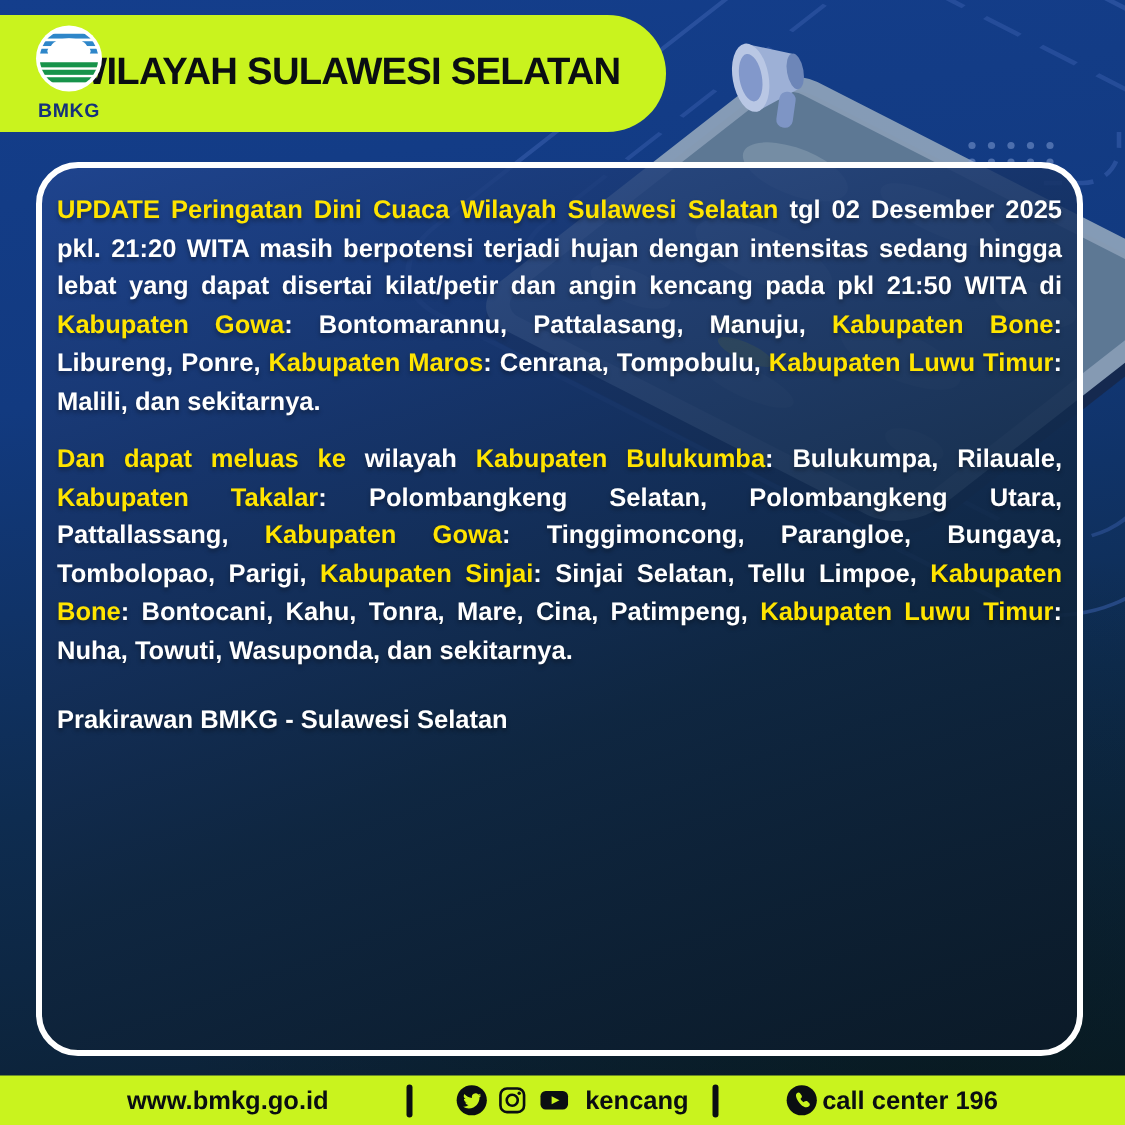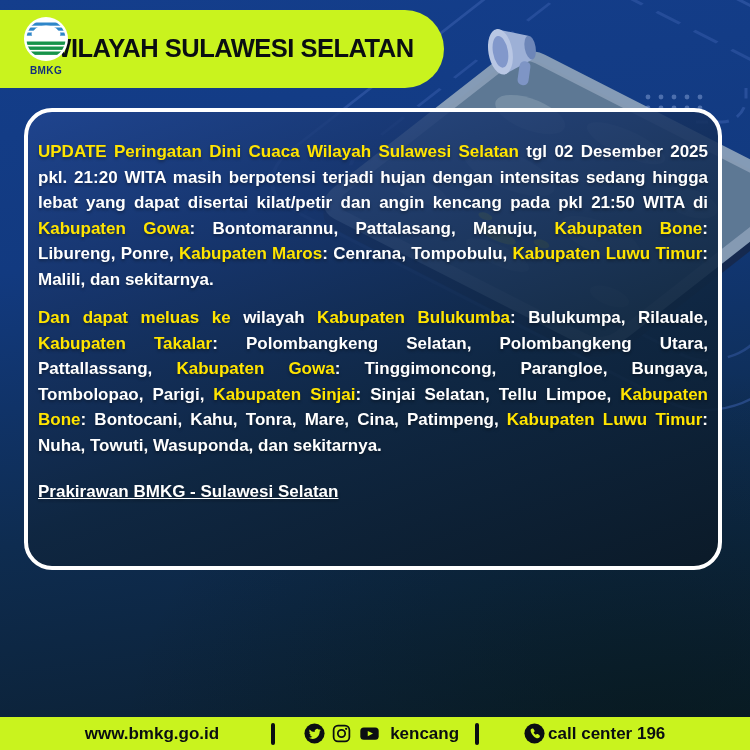--- a/index.html
+++ b/index.html
@@ -26,35 +26,35 @@
   .banner{
     position:absolute;left:0;top:10px;width:444px;height:78px;z-index:3;
     background:var(--accent-green,#c9f31e);
     border-radius:0 39px 39px 0;
     display:flex;flex-direction:column;align-items:center;justify-content:center;
   }
   .banner .titles{width:100%;text-align:center;}
   .t1{font-size:23px;font-weight:bold;color:var(--title-black,#0a0e12);letter-spacing:-0.3px;line-height:1.2;}
   .t2{font-size:25.5px;font-weight:bold;color:var(--title-black,#0a0e12);letter-spacing:-0.5px;line-height:1.15;padding-left:17px;}
   .logo{position:absolute;left:21px;top:6px;width:50px;text-align:center;}
-  .logo-label{font-size:10px;font-weight:bold;color:#14317c;letter-spacing:0.4px;margin-top:-1px;}
+  .logo-label{font-size:13px;font-weight:bold;color:#14317c;letter-spacing:0.4px;margin-top:-1px;}
   
   .card{
-    position:absolute;left:24px;top:108px;width:698px;height:462px;z-index:2;
+    position:absolute;left:24px;top:108px;width:698px;height:596px;z-index:2;
     border:4px solid #fff;border-radius:28px;
     background:linear-gradient(160deg,rgba(34,70,144,0.78) 0%,rgba(23,52,105,0.85) 28%,rgba(15,38,64,0.91) 60%,rgba(11,26,40,0.95) 100%);
-    padding:27px 10px;
+    padding:15px 10px;
   }
   .card p{
     font-size:17px;font-weight:bold;line-height:25.5px;
     text-align:justify;color:var(--text-white,#fff);
     text-shadow:0 2px 3px rgba(0,0,0,0.35);
     margin:0 0 13px;
   }
-  .card p.sign{margin-top:21px;margin-bottom:16px;text-decoration:underline;}
+  .card p.sign{margin-top:21px;margin-bottom:16px;}
   .seg-yellow{color:var(--highlight-yellow,#ffe400);}
   .seg-white{color:var(--text-white,#ffffff);}
   
   .footer{
     position:absolute;left:0;bottom:0;width:750px;height:33px;z-index:3;
     background:var(--accent-green,#c9f31e);
     display:flex;align-items:center;justify-content:center;
     color:var(--title-black,#0a0e12);font-size:17px;font-weight:bold;margin-top:21px;
   }
   .footer .sep{display:inline-block;width:4px;height:22px;background:#0a0e12;border-radius:2px;}

